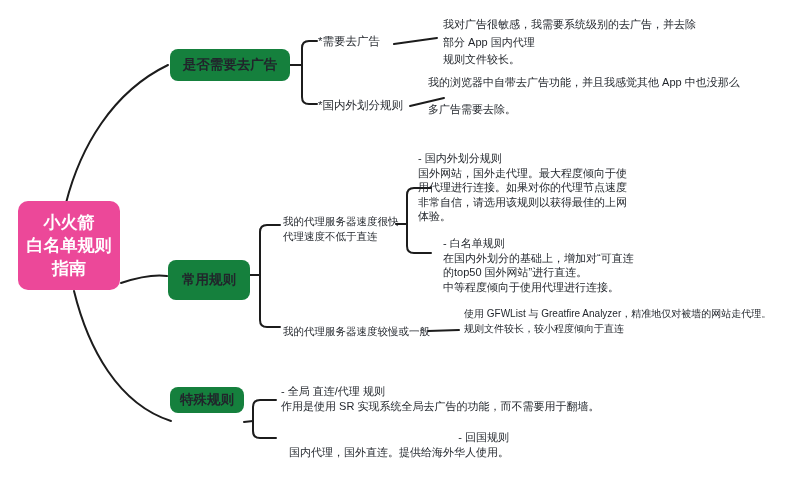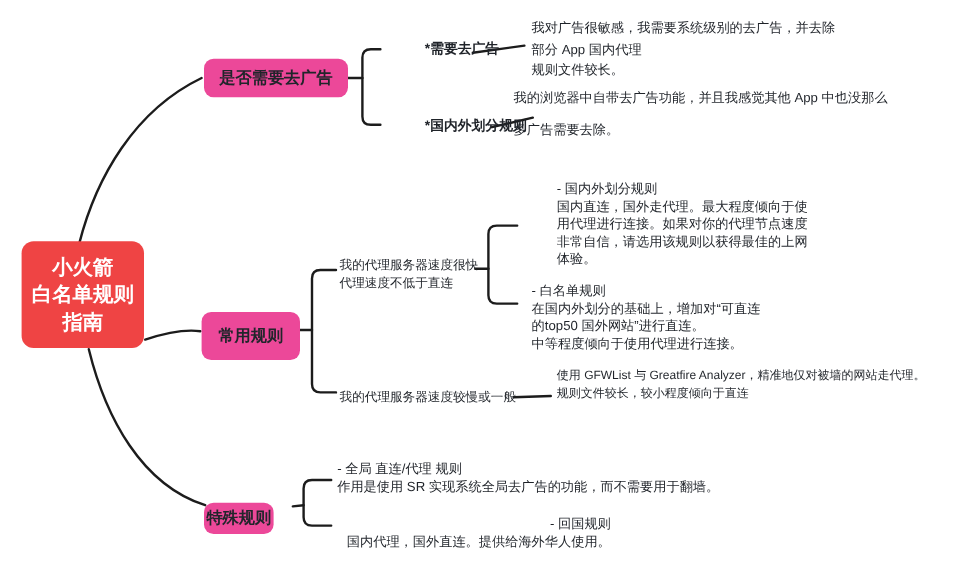--- a/index.html
+++ b/index.html
@@ -27,67 +27,66 @@
   .node-box {
     position: absolute;
     display: flex;
     align-items: center;
     justify-content: center;
     text-align: center;
   }
   .root {
     left: 18px; top: 201px;
     width: 102px; height: 89px;
-    background: #ef4444;
+    background: #ec4899;
     border-radius: 10px;
     color: #ffffff;
     font-size: 17px;
     line-height: 23px;
     font-weight: 700;
     flex-direction: column;
   }
   .branch {
-    background: #ec4899;
+    background: #15803d;
     border-radius: 8px;
     font-size: 13.5px;
     font-weight: 700;
     color: #21252b;
     font-family: Liberation Serif, serif;
   }
   .branch-ads    { left: 170px; top: 49px;  width: 120px; height: 32px; }
   .branch-common { left: 168px; top: 260px; width: 82px;  height: 40px; }
-  .branch-special{ left: 170px; top: 419px; width: 58px;  height: 26px; }
+  .branch-special{ left: 170px; top: 387px; width: 74px;  height: 26px; }
   .child-label {
     position: absolute;
     font-size: 11.5px;
-    font-weight: 700;
+    font-weight: 400;
     line-height: 14px;
     white-space: nowrap;
     color: #1f2329;
-    margin-left: 36px;
   }
   .sub-label {
     position: absolute;
     font-size: 10.5px;
     font-weight: 500;
     line-height: 14.5px;
     white-space: nowrap;
     color: #1f2329;
   }
   .desc {
     position: absolute;
     font-size: 11px;
     font-weight: 400;
     line-height: 14.5px;
     white-space: nowrap;
     color: #1f2329;
   }
   .desc-need    { left: 443px; top: 16px;  line-height: 17.5px; }
   .desc-noneed  { left: 428px; top: 69px;  line-height: 27px; }
-  .desc-split   { left: 464px; top: 151px; }
+  .desc-split   { left: 418px; top: 151px; }
   .desc-white   { left: 443px; top: 236px; }
   .desc-black   { left: 464px; top: 306px; line-height: 15px; font-size: 10px; }
   .desc-global  { left: 281px; top: 384px; line-height: 15px; }
   .desc-return  { left: 289px; top: 430px; line-height: 15px; text-align: right; }
   .lbl-need   { left: 318px; top: 34px; }
   .lbl-noneed { left: 318px; top: 98px; }
   .lbl-fast   { left: 283px; top: 214px; }
   .lbl-slow   { left: 283px; top: 324px; }
 </style>
 </head>
@@ -141,21 +140,21 @@
     <div>多广告需要去除。</div>
   </div>
 
   <div class="sub-label lbl-fast">
     <div>我的代理服务器速度很快</div>
     <div>代理速度不低于直连</div>
   </div>
 
   <div class="desc desc-split">
     <div>- 国内外划分规则</div>
-    <div>国内直连，国外走代理。最大程度倾向于使</div>
+    <div>国外网站，国外走代理。最大程度倾向于使</div>
     <div>用代理进行连接。如果对你的代理节点速度</div>
     <div>非常自信，请选用该规则以获得最佳的上网</div>
     <div>体验。</div>
   </div>
 
   <div class="desc desc-white">
     <div>- 白名单规则</div>
     <div>在国内外划分的基础上，增加对“可直连</div>
     <div>的top50 国外网站”进行直连。</div>
     <div>中等程度倾向于使用代理进行连接。</div>

